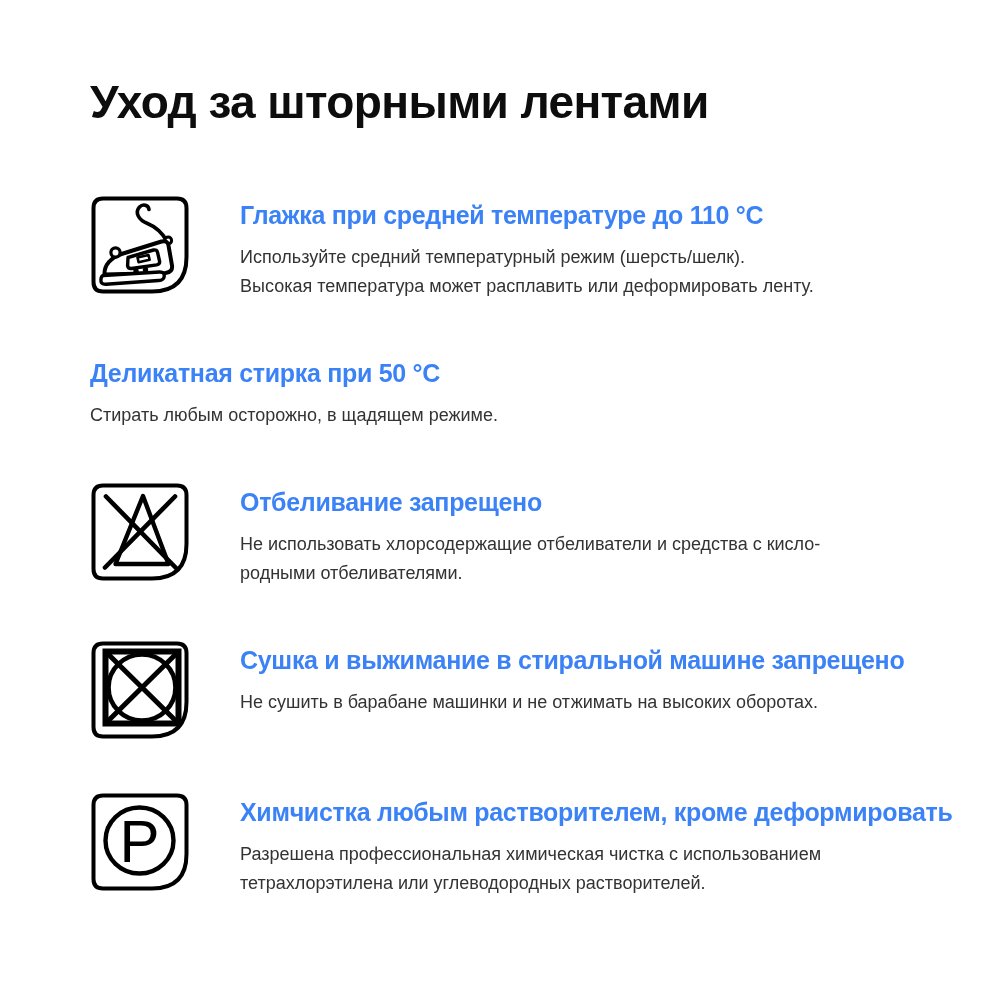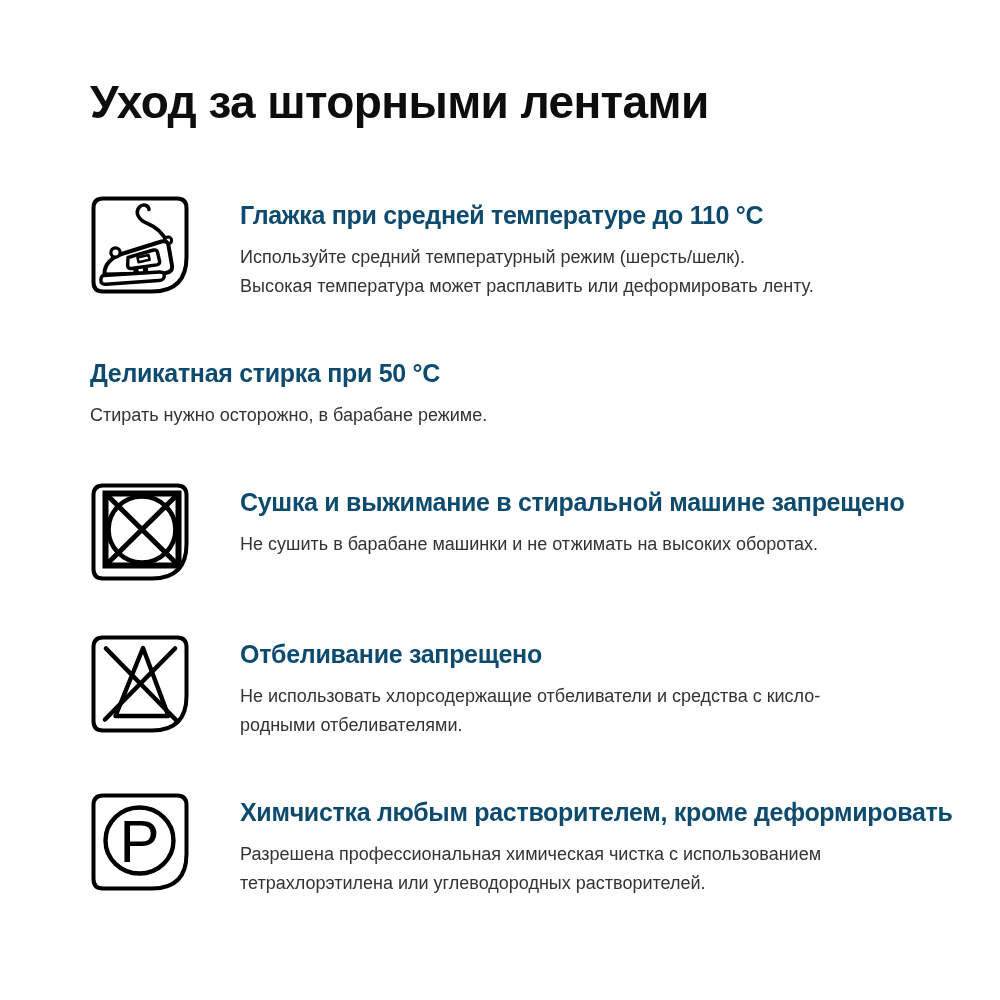--- a/index.html
+++ b/index.html
@@ -35,21 +35,21 @@
     flex: 0 0 100px;
   }
   .care-icon svg { display: block; width: 100px; height: 100px; }
   .texts { padding-top: 5px; max-width: 780px; }
   .section-heading {
     margin: 0 0 12px 0;
     font-size: 25px;
     line-height: 31px;
     font-weight: 700;
     letter-spacing: -0.3px;
-    color: #0c4a6e;
+    color: #3b82f6;
   }
   .section-body {
     margin: 0;
     font-size: 18px;
     line-height: 29px;
     color: #333333;
     white-space: pre-line;
   }
   .icon-digits {
     font-family: "Liberation Sans", "DejaVu Sans", sans-serif;
@@ -85,36 +85,21 @@
     <div class="texts">
       <h2 class="section-heading">Глажка при средней температуре до 110 °C</h2>
       <p class="section-body">Используйте средний температурный режим (шерсть/шелк).
 Высокая температура может расплавить или деформировать ленту.</p>
     </div>
   </div>
 
   <div class="care-row">
     <div class="texts">
       <h2 class="section-heading">Деликатная стирка при 50 °C</h2>
-      <p class="section-body">Стирать нужно осторожно, в барабане режиме.</p>
-    </div>
-  </div>
-
-  <div class="care-row">
-    <div class="care-icon">
-      <svg viewBox="0 0 100 100" xmlns="http://www.w3.org/2000/svg">
-        <path d="M13 3.5 L87 3.5 Q96.5 3.5 96.5 13 L96.5 62 Q96.5 96.5 62 96.5 L13 96.5 Q3.5 96.5 3.5 87 L3.5 13 Q3.5 3.5 13 3.5 Z" fill="#ffffff" stroke="#000" stroke-width="4"></path>
-        <rect x="15.5" y="11.5" width="73" height="72" fill="none" stroke="#000" stroke-width="6"></rect>
-        <ellipse cx="52" cy="47.5" rx="33.5" ry="33" fill="none" stroke="#000" stroke-width="4.6"></ellipse>
-        <path d="M17 13 L87 82 M87 13 L17 82" fill="none" stroke="#000" stroke-width="5"></path>
-      </svg>
-    </div>
-    <div class="texts">
-      <h2 class="section-heading">Сушка и выжимание в стиральной машине запрещено</h2>
-      <p class="section-body">Не сушить в барабане машинки и не отжимать на высоких оборотах.</p>
+      <p class="section-body">Стирать любым осторожно, в щадящем режиме.</p>
     </div>
   </div>
 
   <div class="care-row">
     <div class="care-icon">
       <svg viewBox="0 0 100 100" xmlns="http://www.w3.org/2000/svg">
         <path d="M13 3.5 L87 3.5 Q96.5 3.5 96.5 13 L96.5 62 Q96.5 96.5 62 96.5 L13 96.5 Q3.5 96.5 3.5 87 L3.5 13 Q3.5 3.5 13 3.5 Z" fill="#ffffff" stroke="#000" stroke-width="4"></path>
         <path d="M53 14 L78.5 82 L25.5 82 Z" fill="none" stroke="#000" stroke-width="4.4" stroke-linejoin="round"></path>
         <path d="M16 14.5 L86.5 86.5" fill="none" stroke="#000" stroke-width="4.6" stroke-linecap="round"></path>
         <path d="M85 14.5 L15 85.5" fill="none" stroke="#000" stroke-width="4.6" stroke-linecap="round"></path>
@@ -124,20 +109,35 @@
       <h2 class="section-heading">Отбеливание запрещено</h2>
       <p class="section-body">Не использовать хлорсодержащие отбеливатели и средства с кисло-
 родными отбеливателями.</p>
     </div>
   </div>
 
   <div class="care-row">
     <div class="care-icon">
       <svg viewBox="0 0 100 100" xmlns="http://www.w3.org/2000/svg">
         <path d="M13 3.5 L87 3.5 Q96.5 3.5 96.5 13 L96.5 62 Q96.5 96.5 62 96.5 L13 96.5 Q3.5 96.5 3.5 87 L3.5 13 Q3.5 3.5 13 3.5 Z" fill="#ffffff" stroke="#000" stroke-width="4"></path>
+        <rect x="15.5" y="11.5" width="73" height="72" fill="none" stroke="#000" stroke-width="6"></rect>
+        <ellipse cx="52" cy="47.5" rx="33.5" ry="33" fill="none" stroke="#000" stroke-width="4.6"></ellipse>
+        <path d="M17 13 L87 82 M87 13 L17 82" fill="none" stroke="#000" stroke-width="5"></path>
+      </svg>
+    </div>
+    <div class="texts">
+      <h2 class="section-heading">Сушка и выжимание в стиральной машине запрещено</h2>
+      <p class="section-body">Не сушить в барабане машинки и не отжимать на высоких оборотах.</p>
+    </div>
+  </div>
+
+  <div class="care-row">
+    <div class="care-icon">
+      <svg viewBox="0 0 100 100" xmlns="http://www.w3.org/2000/svg">
+        <path d="M13 3.5 L87 3.5 Q96.5 3.5 96.5 13 L96.5 62 Q96.5 96.5 62 96.5 L13 96.5 Q3.5 96.5 3.5 87 L3.5 13 Q3.5 3.5 13 3.5 Z" fill="#ffffff" stroke="#000" stroke-width="4"></path>
         <ellipse cx="49.5" cy="48.5" rx="34" ry="33" fill="none" stroke="#000" stroke-width="4.4"></ellipse>
         <text class="icon-letter" x="49.5" y="70" font-size="60" text-anchor="middle" fill="#000">P</text>
       </svg>
     </div>
     <div class="texts">
       <h2 class="section-heading">Химчистка любым растворителем, кроме деформировать</h2>
       <p class="section-body">Разрешена профессиональная химическая чистка с использованием
 тетрахлорэтилена или углеводородных растворителей.</p>
     </div>
   </div>

